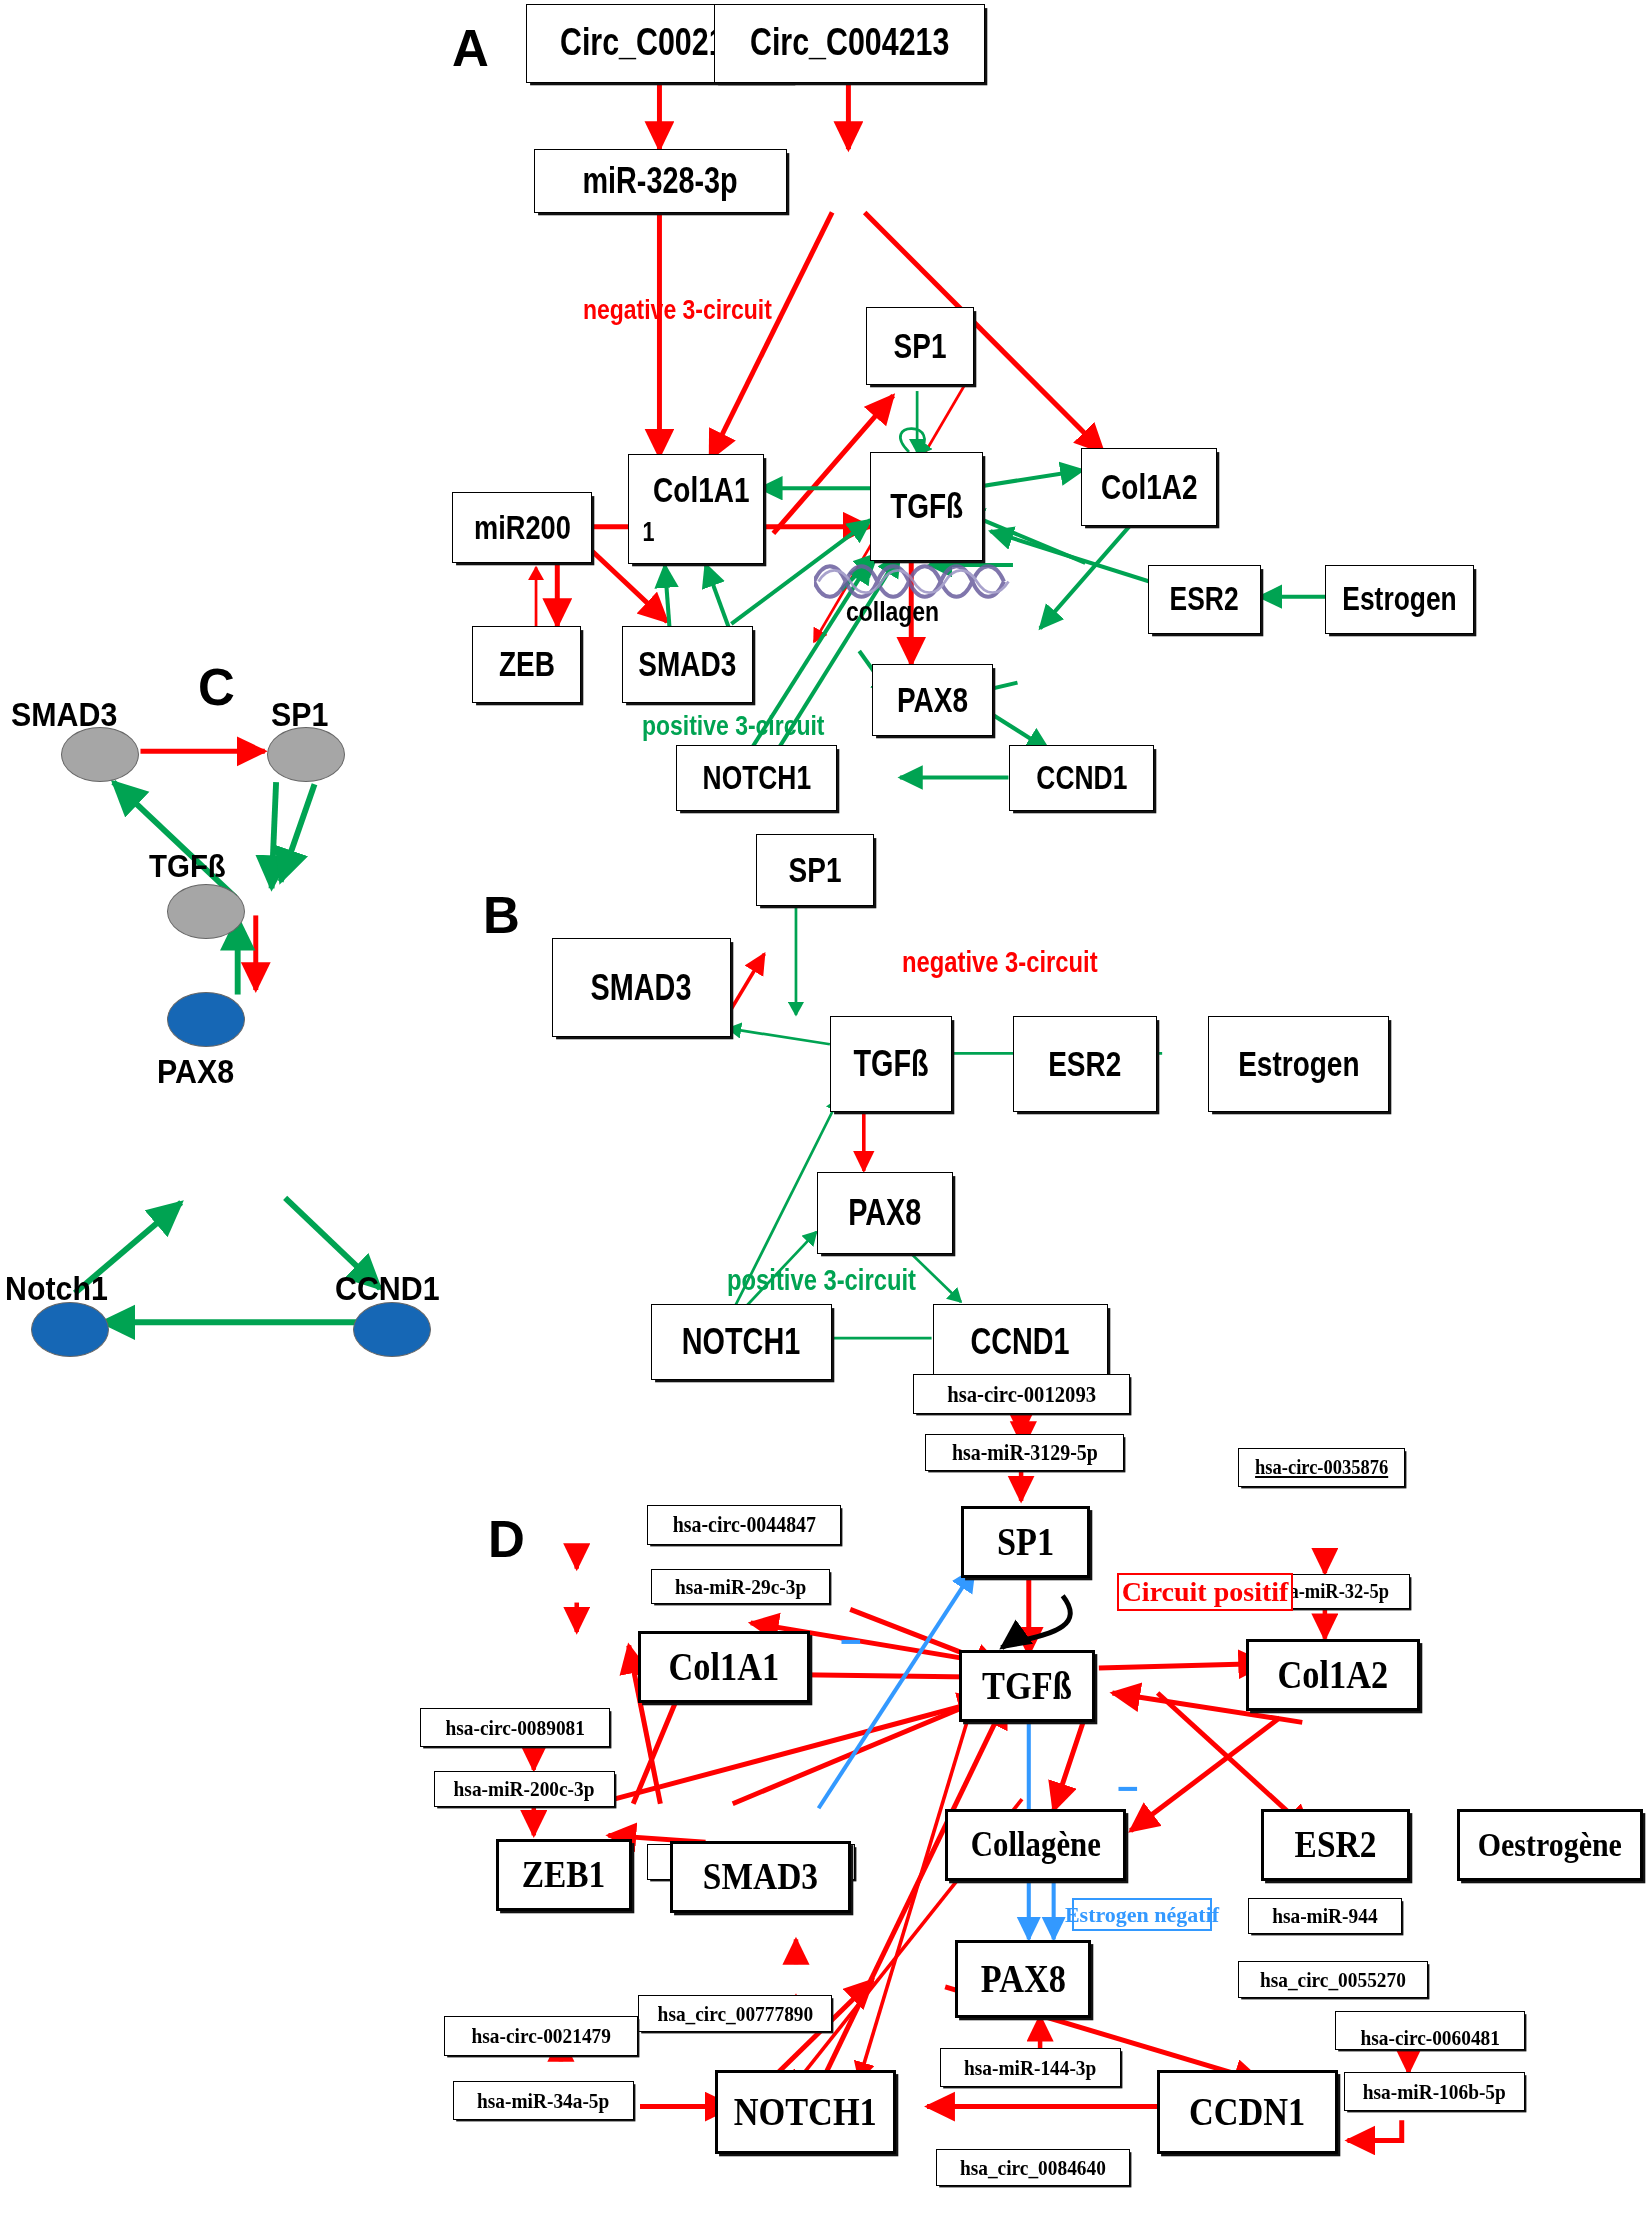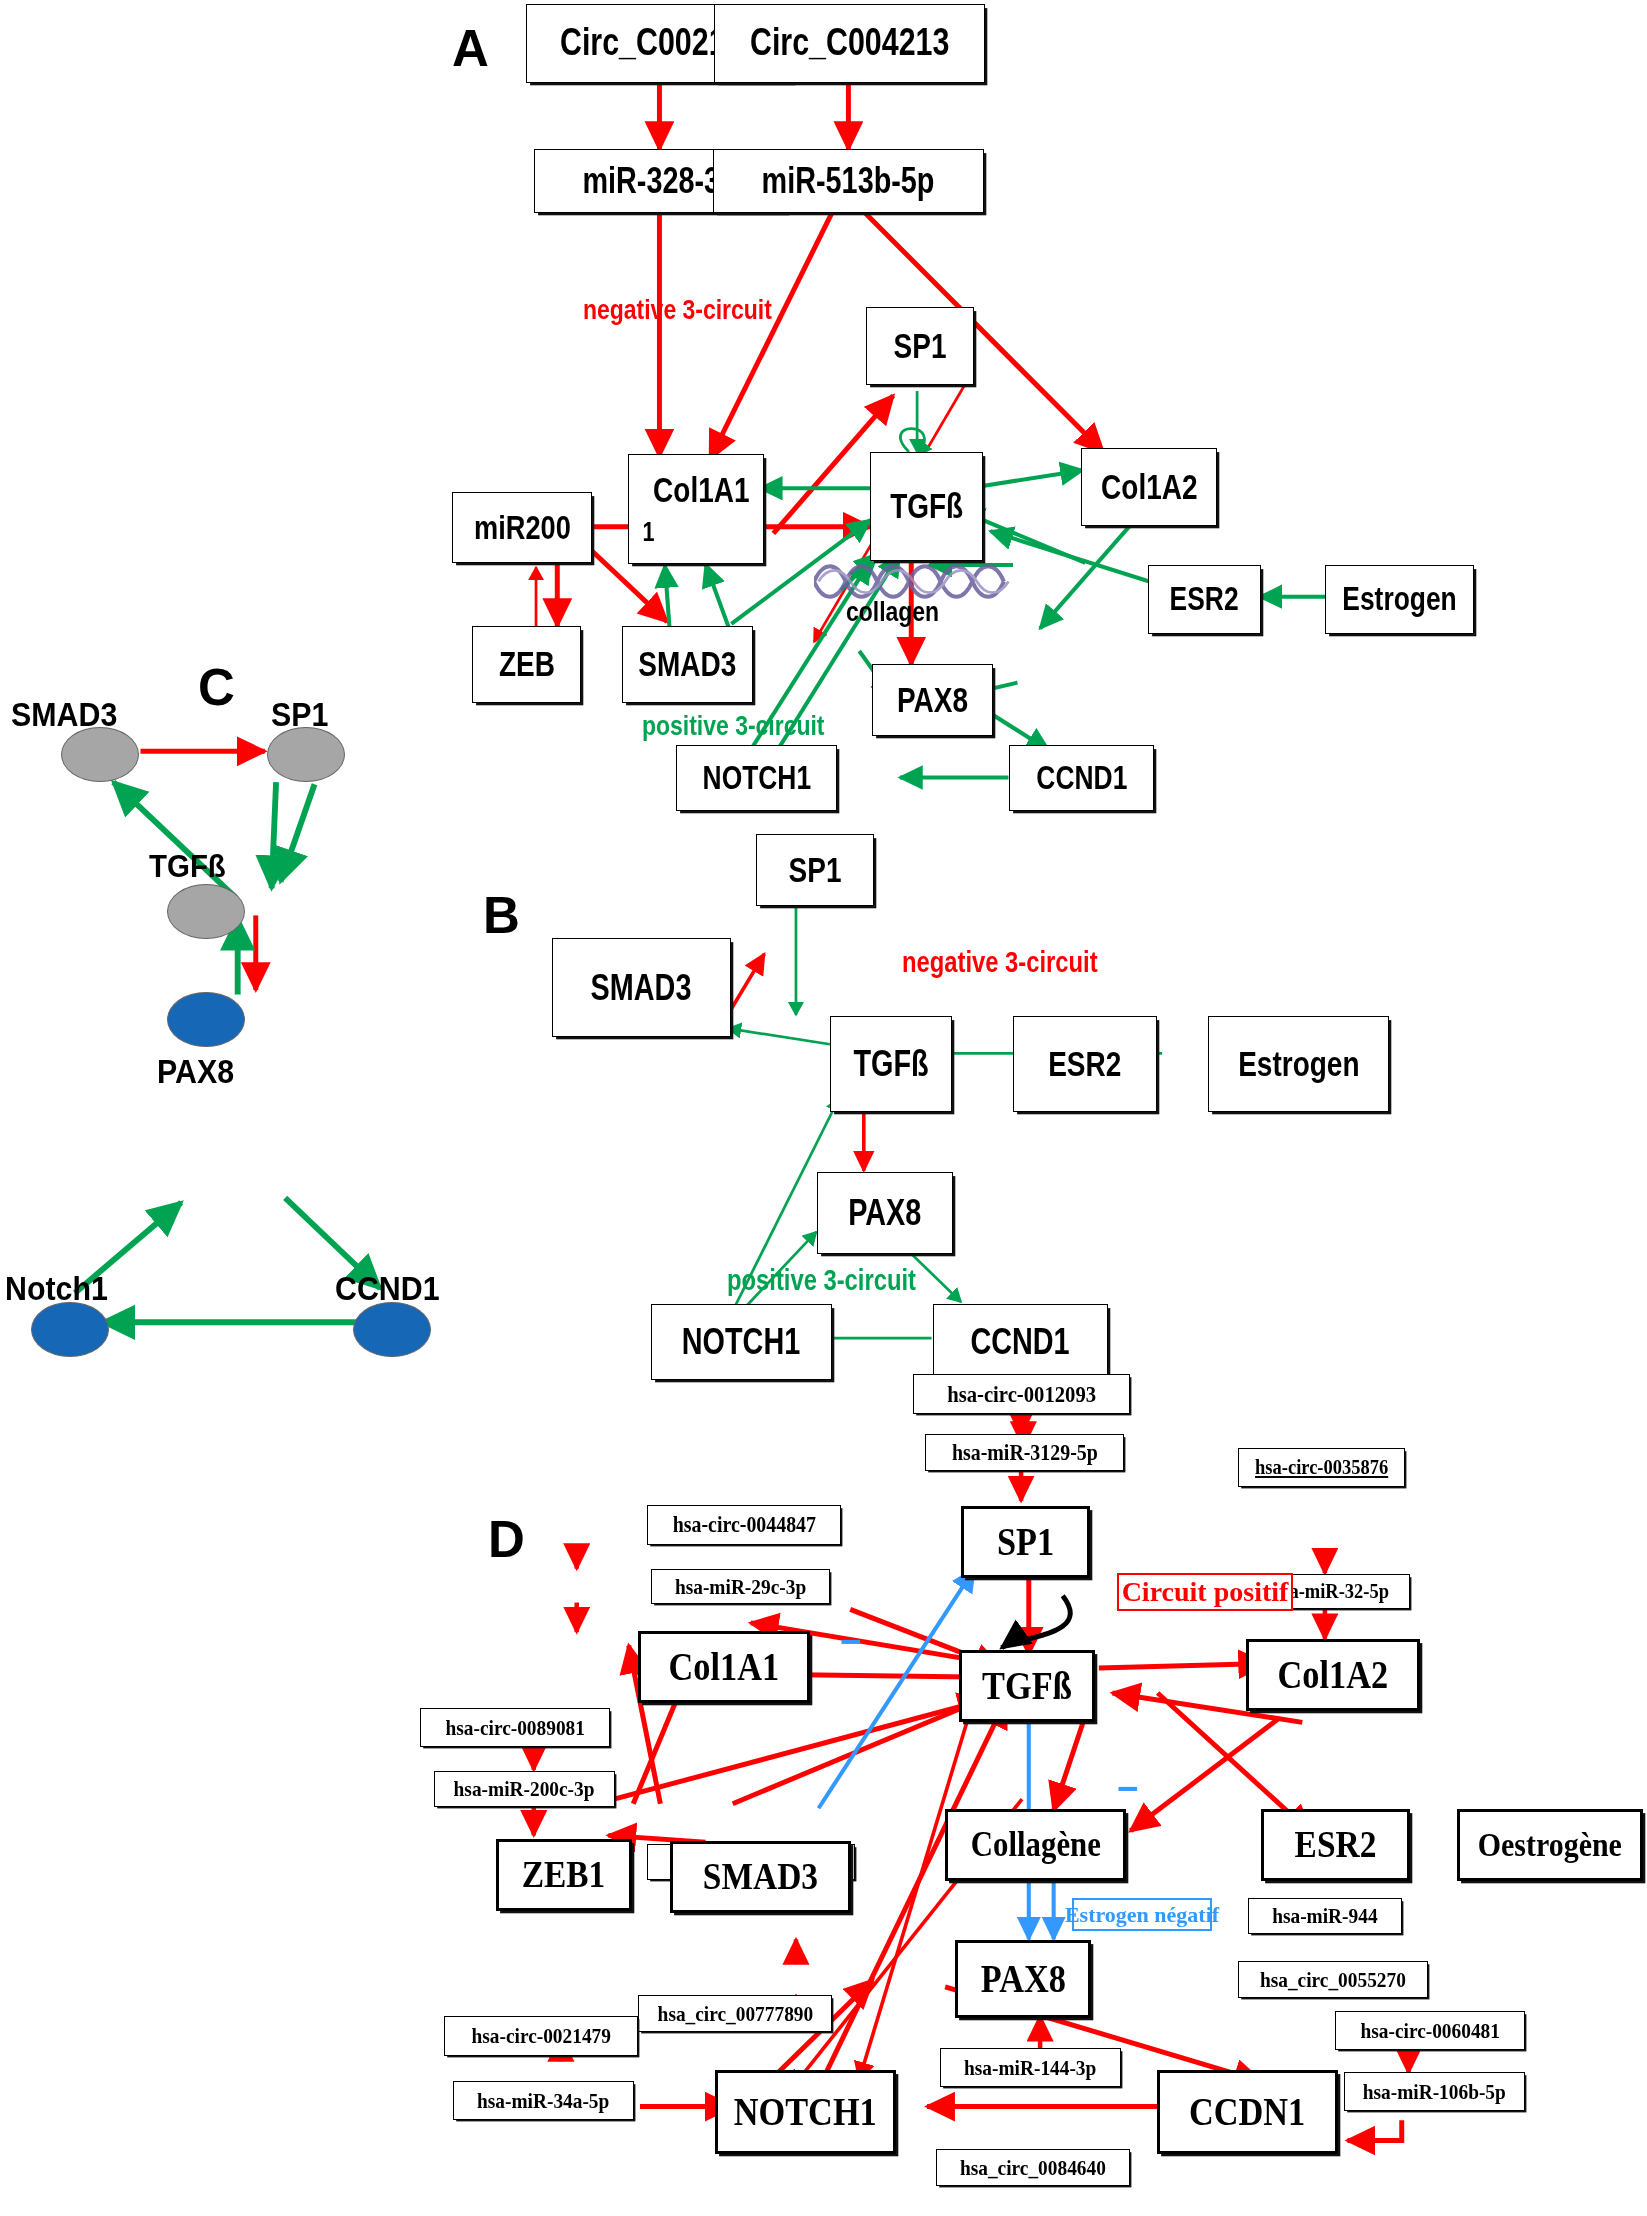--- a/index.html
+++ b/index.html
@@ -226,23 +226,20 @@
     </div>
 
   <div class="node" style="left:714px;top:3.6px;width:271px;height:79px;">
     <span class="sans" style="font-size:38px;">Circ_C004213</span>
     </div>
 
   <div class="node" style="left:534px;top:149px;width:253px;height:64px;">
     <span class="sans" style="font-size:36px;">miR-328-3p</span>
     </div>
 
-  <div class="node" style="left:713px;top:149px;width:271px;height:64px;">
-    <span class="sans" style="font-size:36px;">miR-513b-5p</span>
-    </div>
 
   <div class="node" style="left:866px;top:307px;width:108px;height:78px;">
     <span class="sans" style="font-size:35px;">SP1</span>
     </div>
 
   <div class="node" style="left:628px;top:454px;width:136px;height:110px;
               flex-direction:column;align-items:flex-start;justify-content:center;padding-left:11.8px;">
     <span class="sans" style="font-size:35px;">Col1A1</span>
     <span class="sans" style="font-size:27px;margin-top:9px;">1</span>
     </div>
@@ -409,21 +406,21 @@
     <span class="serif" style="font-size:22px;">hsa_circ_0084640</span>
     </div>
 
   <div class="node" style="left:1248px;top:1898px;width:154px;height:36px;border-width:1.8px;box-shadow:2.3px 2.3px 0 -0.9px #111;">
     <span class="serif" style="font-size:22px;">hsa-miR-944</span>
     </div>
   <div class="node" style="left:1238px;top:1961px;width:190px;height:37px;border-width:1.8px;box-shadow:2.3px 2.3px 0 -0.9px #111;text-align:center;">
     <span class="serif" style="font-size:22px;">hsa_circ_0055270</span>
     </div>
 
-  <div class="node" style="left:1335px;top:2011px;width:190px;height:39px;border-width:1.8px;box-shadow:2.3px 2.3px 0 -0.9px #111;">
+  <div class="node" style="left:1335px;top:2011px;width:190px;height:39px;border-width:1.8px;box-shadow:2.3px 2.3px 0 -0.9px #111;align-items:flex-end;">
     <span class="serif" style="font-size:22px;">hsa-circ-0060481</span>
     </div>
   <div class="node" style="left:1344px;top:2072px;width:181px;height:39px;border-width:1.8px;box-shadow:2.3px 2.3px 0 -0.9px #111;">
     <span class="serif" style="font-size:22px;">hsa-miR-106b-5p</span>
     </div>
 
   <div class="node" style="left:961px;top:1506px;width:129px;height:72px;border-width:3.2px;">
     <span class="serif" style="font-size:39px;">SP1</span>
     </div>
 

